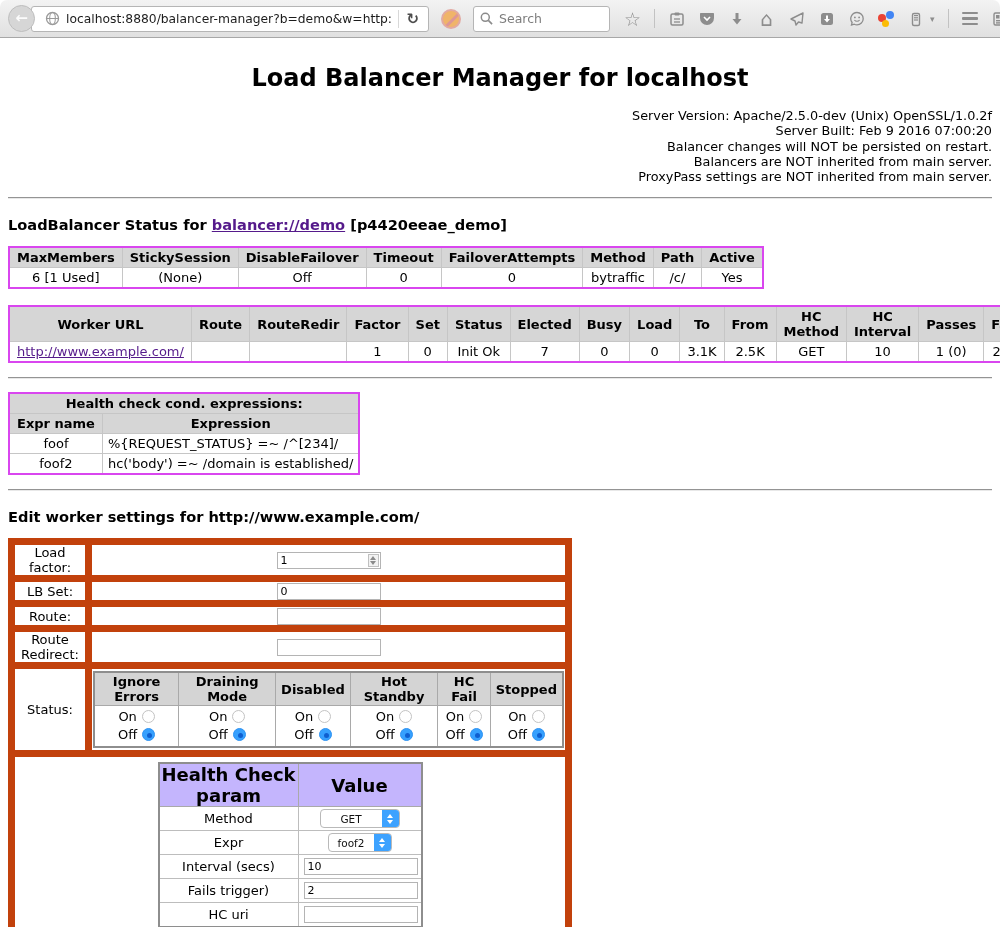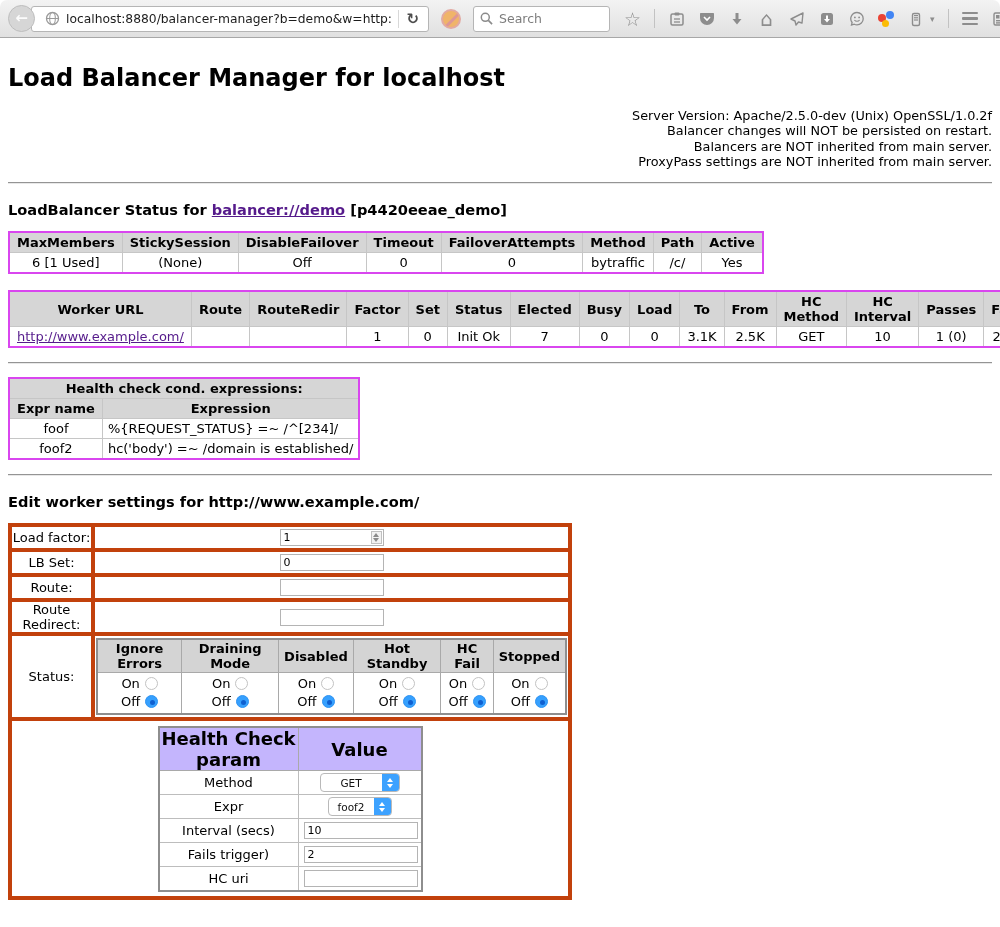--- a/index.html
+++ b/index.html
@@ -48,35 +48,35 @@
   .cd { position:absolute; border-radius:50%; }
   .cd-red { width:8px; height:8px; background:#ea4335; left:0; top:3px; }
   .cd-blue { width:8px; height:8px; background:#4285f4; right:0; top:0; }
   .cd-yellow { width:7px; height:7px; background:#fbbc05; left:4px; bottom:0; }
   .caret { font-size:9px; color:#8d8d8d; margin-left:-7px; }
   .burger { display:flex; flex-direction:column; gap:3px; }
   .burger span { width:16px; height:2.5px; background:#8d8d8d; border-radius:1px; }
 
   
   .page { background:#fff; padding:0 8px; color:#000; }
-  h1.pg-title { font-size:24px; font-weight:bold; padding-top:26px; margin-bottom:16px; }
+  h1.pg-title { font-size:24px; font-weight:bold; padding-top:26px; margin-bottom:16px;text-align:center; }
   .srv-info div { font-size:12.8px; line-height:15.3px;text-align:right; }
   hr.rule { border:none; border-top:1px solid #949494; border-bottom:1px solid #e8e8e8; margin:13px 0; }
   h3.sec { font-size:14.6px; font-weight:bold; margin:17px 0 13px 0; }
   a.plink { color:#551a8b; text-decoration:underline; font-weight:bold; }
   a.wlink { color:#551a8b; text-decoration:underline; }
 
   table.data { border-collapse:collapse; border:2px solid #d946ef; margin-bottom:14px; }
   table.data th, table.data td { border:1px solid #c6c6c6; font-size:13px; padding:2px 7px; text-align:center; height:19px; }
   table.data th { background:#d6d6d6; font-weight:bold; }
   table.hcx td.expr { text-align:left; padding:2px 5px; }
 
   
   table.form { border-collapse:collapse; border:2px solid #9a9a9a; width:564px; margin-bottom:0; }
-  table.form > tbody > tr > td { border:4px solid #c2410c; font-size:13px; }
+  table.form > tbody > tr > td { border:7px solid #c2410c; font-size:13px; }
   td.flabel { width:97px; text-align:center; height:25px; }
   td.fval { text-align:center; }
   .tinput { width:104px; height:17px; border:1px solid #b4b4b4; font-size:11px;
     font-family:"DejaVu Sans",sans-serif; padding:0 3px; background:#fff; }
   .numwrap { position:relative; display:inline-block; width:104px; height:17px; vertical-align:middle;}
   .numwrap .tinput { width:104px; }
   .spin { position:absolute; right:2px; top:2px; width:11px; height:13px; border:1px solid #c0c0c0;
     background:#f2f2f2; display:flex; flex-direction:column; align-items:center; justify-content:center; }
   .spin i { border:3px solid transparent; display:block; width:0; height:0; }
   .spin .up { border-bottom:4px solid #8a8a8a; border-top:none; margin-bottom:1px; }
@@ -207,20 +207,21 @@
       </span>
     </div>
   </div>
 </div>
 
 <div class="page">
   <h1 class="pg-title">Load Balancer Manager for localhost</h1>
 
   <div class="srv-info">
     <div>Server Version: Apache/2.5.0-dev (Unix) OpenSSL/1.0.2f</div>
+    <div>Server Built: Feb 9 2016 07:00:20</div>
     <div>Balancer changes will NOT be persisted on restart.</div>
     <div>Balancers are NOT inherited from main server.</div>
     <div>ProxyPass settings are NOT inherited from main server.</div>
   </div>
 
   <hr class="rule">
 
   <h3 class="sec"><span>LoadBalancer Status for </span><a class="plink" href="#">balancer://demo</a><span> [p4420eeae_demo]</span></h3>
 
   <table class="data">

